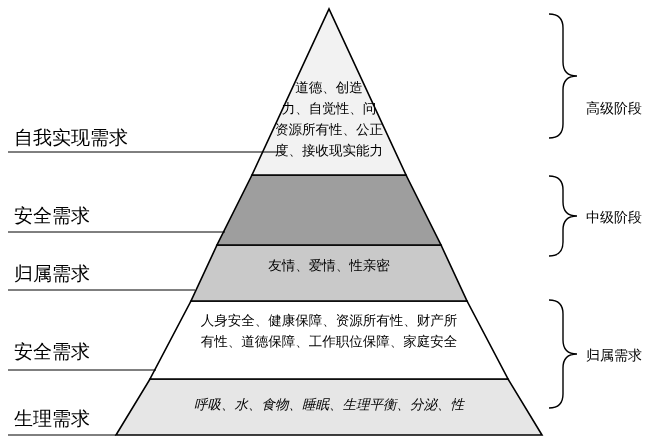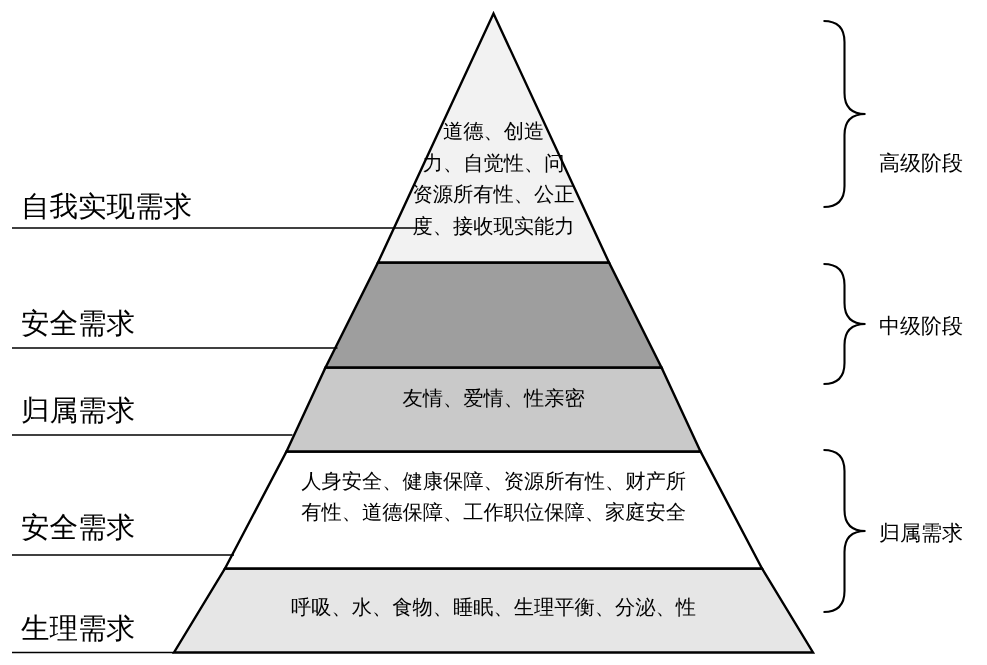--- a/index.html
+++ b/index.html
@@ -80,21 +80,21 @@
 力、自觉性、问
 资源所有性、公正
 度、接收现实能力</div>
 
 
   <div class="layer-text" style="left:134px; top:311px; width:390px;">人身安全、健康保障、资源所有性、财产所
 有性、道德保障、工作职位保障、家庭安全</div>
 
   <div class="layer-text" style="left:209px; top:256px; width:240px;">友情、爱情、性亲密</div>
 
-  <div class="layer-text" style="left:120px; top:395px; width:418px;">呼吸、水、食物、睡眠、生理平衡、分泌、性</div>
+  <div class="layer-text" style="left:120px; top:395px; width:418px;font-style:italic;">呼吸、水、食物、睡眠、生理平衡、分泌、性</div>
 
   <div class="left-label" style="left:14px; top:125px;">自我实现需求</div>
   <div class="left-label" style="left:14px; top:203px;">安全需求</div>
   <div class="left-label" style="left:14px; top:261px;">归属需求</div>
   <div class="left-label" style="left:14px; top:339px;">安全需求</div>
   <div class="left-label" style="left:14px; top:406px;">生理需求</div>
 
   <div class="stage-label" style="left:586px; top:64px;margin-top:36px;">高级阶段</div>
   <div class="stage-label" style="left:586px; top:209px;">中级阶段</div>
   <div class="stage-label" style="left:586px; top:347px;">归属需求</div>

